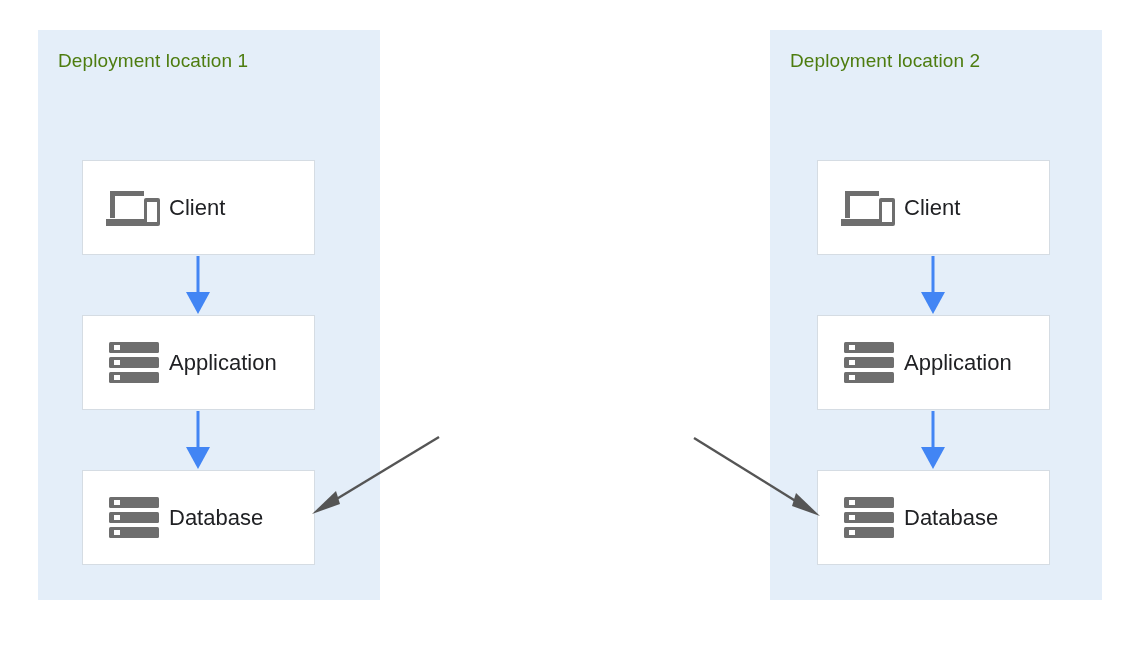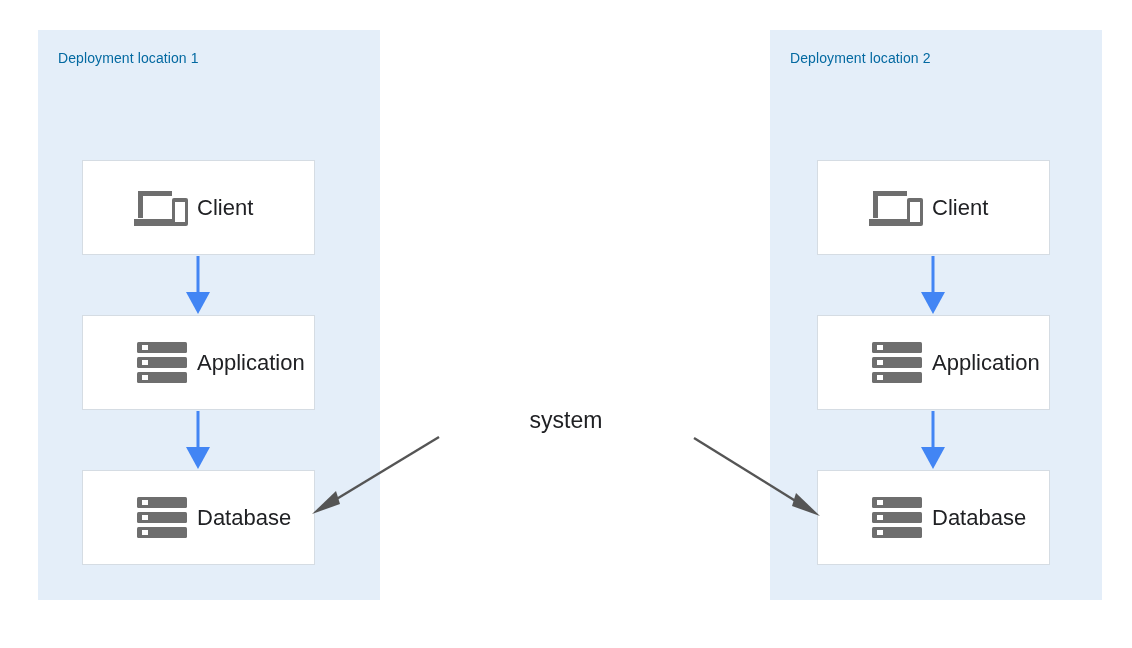--- a/index.html
+++ b/index.html
@@ -28,37 +28,36 @@
     position: absolute;
     background: #e4eef9;
   }
   #zone-1 { left: 38px;  top: 30px; width: 342px; height: 570px; }
   #zone-2 { left: 770px; top: 30px; width: 332px; height: 570px; }
 
   .zone-label {
     position: absolute;
     left: 20px;
     top: 20px;
-    font-size: 14px;
-    color: #0369a1;
+    font-size: 19px;
+    color: #4d7c0f;
     white-space: nowrap;
     letter-spacing: 0.1px;
   }
 
   
   .node {
     position: absolute;
     background: #ffffff;
     border: 1px solid #d5dce3;
     box-sizing: border-box;
     display: flex;
     flex-direction: row;
     align-items: center;
     height: 95px;
-    padding-left: 28px;
   }
   .node-icon {
     flex: 0 0 auto;
     width: 62px;
     height: 48px;
     margin-left: 20px;
     display: flex;
     align-items: center;
     justify-content: center;
   }
@@ -250,16 +249,15 @@
       <polygon points="312,514 340,504 336,491" fill="#555555"></polygon>
     </g>
 
     <g>
       <line x1="694" y1="438" x2="802" y2="505" stroke="#555555" stroke-width="2.4"></line>
       <polygon points="820,516 792,506 796,493" fill="#555555"></polygon>
     </g>
   </svg>
 
   <div id="annotation">
-    <div>system</div>
   </div>
 
 </div>
 
 </body></html>

